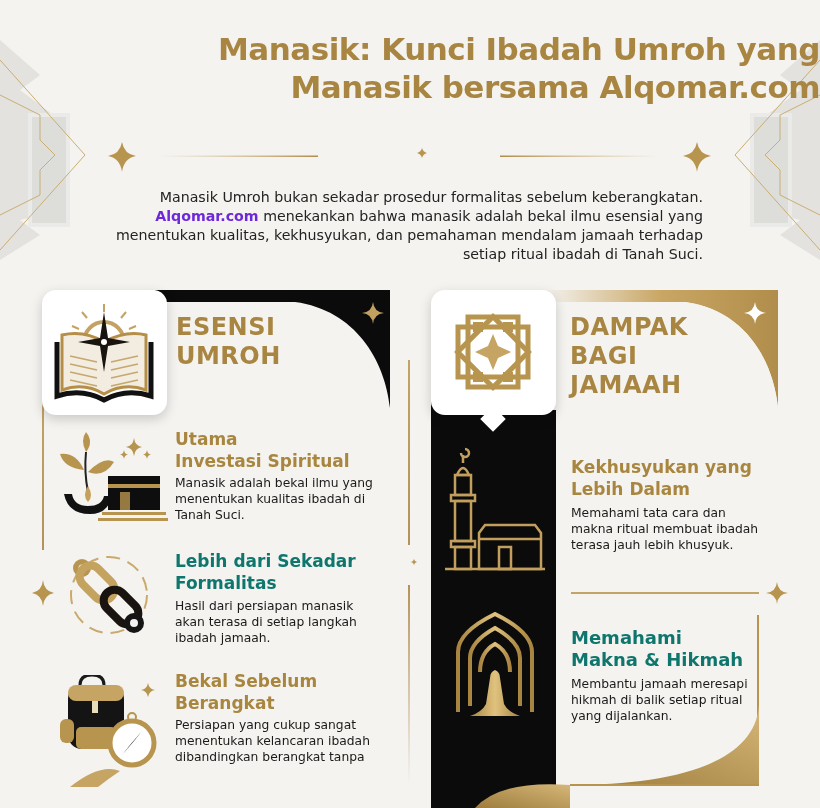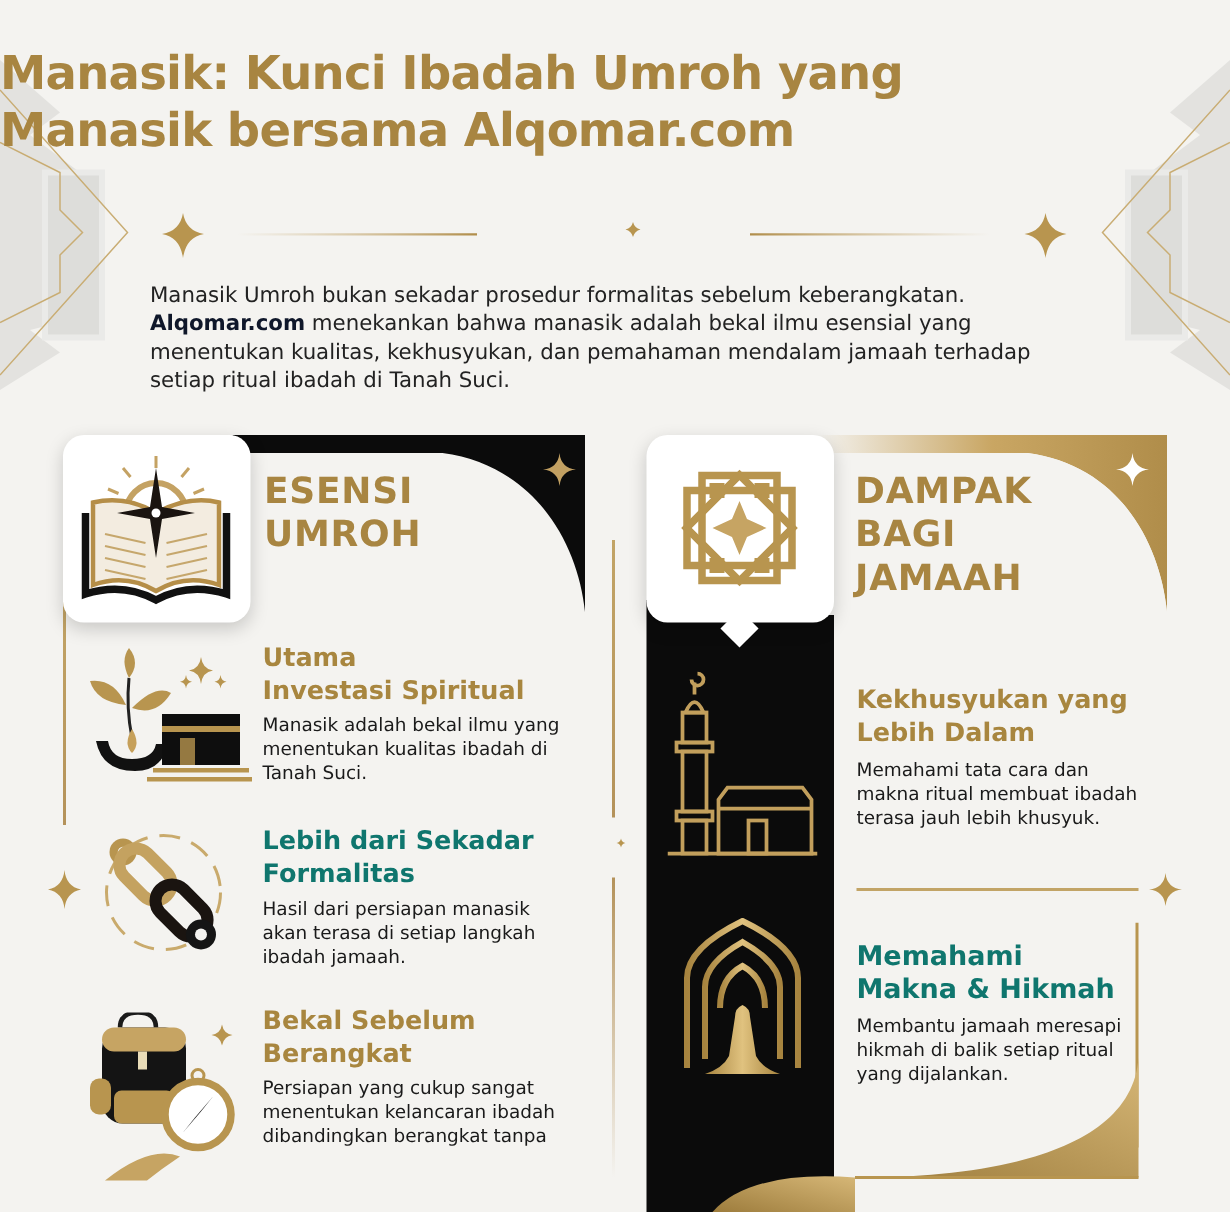--- a/index.html
+++ b/index.html
@@ -1,23 +1,23 @@
 <!DOCTYPE html>
 <html><head>
 <meta charset="utf-8">
 <style>
 *{box-sizing:border-box;margin:0;padding:0}
 html,body{width:820px;height:808px;overflow:hidden;background:#f4f3f0}
 body{position:relative;font-family:"DejaVu Sans","Liberation Sans",sans-serif;color:#1a1a1a}
 .abs{position:absolute}
 .orn{position:absolute}
-.title{position:absolute;left:0;top:30px;width:820px;text-align:left;font-weight:bold;font-size:31px;line-height:38px;color:#a88541;letter-spacing:-0.5px}
+.title{position:absolute;left:0;top:30px;width:820px;text-align:right;font-weight:bold;font-size:31px;line-height:38px;color:#a88541;letter-spacing:-0.5px}
 .divider{position:absolute;top:140px;left:0;width:820px;height:36px}
-.intro{position:absolute;left:100px;top:188px;width:620px;text-align:left;font-size:14.2px;line-height:19px;color:#222}
-.intro b{font-weight:bold;color:#0f172a}
+.intro{position:absolute;left:83px;top:188px;width:620px;text-align:right;font-size:14.2px;line-height:19px;color:#222}
+.intro b{font-weight:bold;color:#6d28d9}
 .iconbox{position:absolute;background:#fff;border-radius:14px;box-shadow:0 4px 12px rgba(0,0,0,.18)}
 .sec-title{position:absolute;font-weight:bold;font-size:24px;line-height:29px;color:#a88541;letter-spacing:0.5px}
 .item-title{position:absolute;font-weight:bold;font-size:17px;line-height:22px}
 .item-title.g{color:#a8863f}
 .item-title.k{color:#0f766e}
 .item-text{position:absolute;font-size:12.3px;line-height:16px;color:#1a1a1a}
 .vline{position:absolute;width:2px;background:linear-gradient(#c2a466,#b4925a)}
 </style>
 </head>
 <body>

